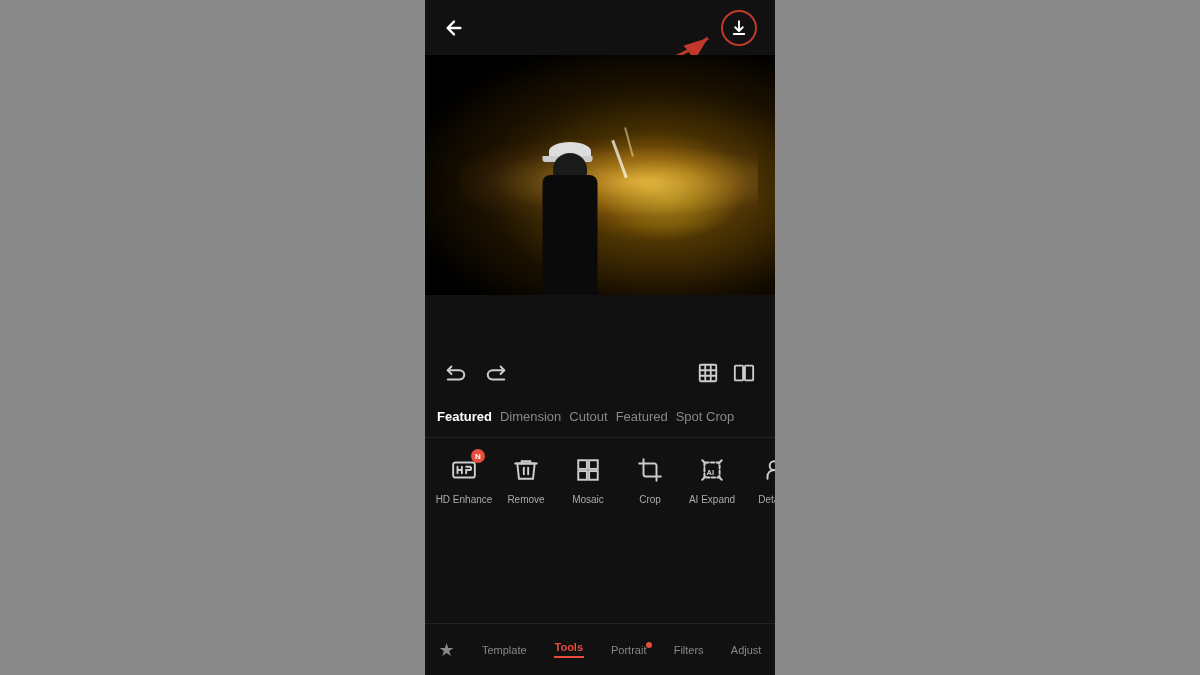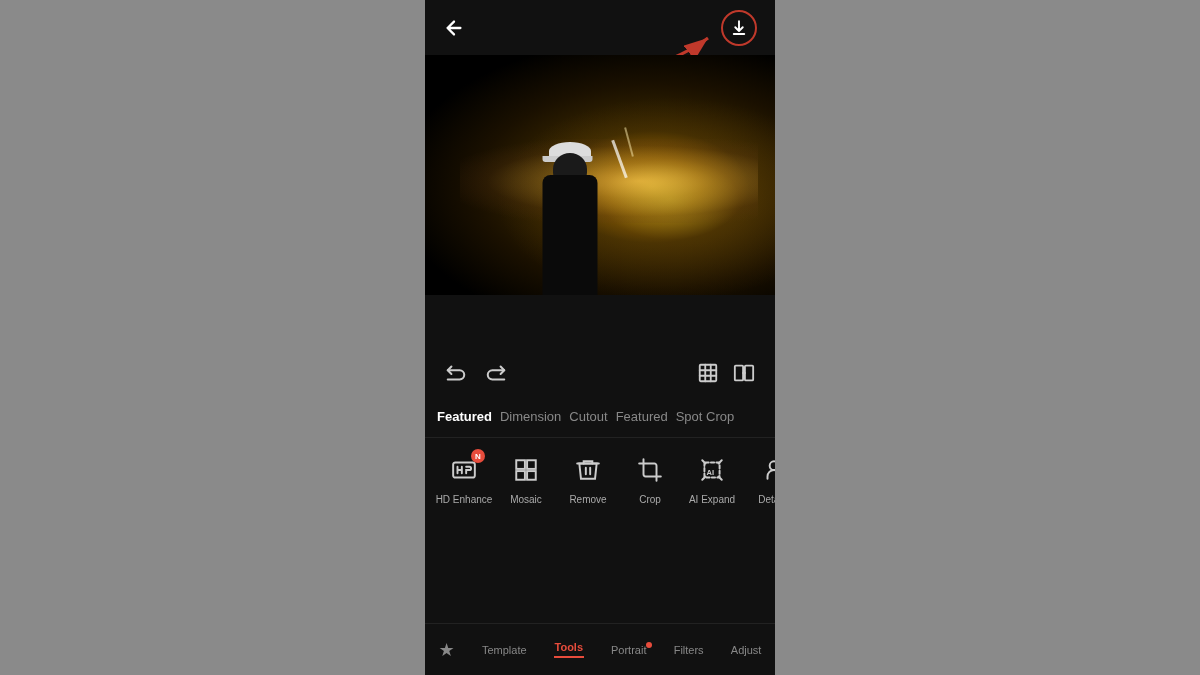--- a/index.html
+++ b/index.html
@@ -463,40 +463,40 @@
           <rect x="2" y="5" width="20" height="14" rx="2"></rect>
           <path d="M6 9v6M6 12h4M10 9v6M14 9h3a1.5 1.5 0 0 1 0 3h-3v3"></path>
         </svg>
         <div class="tool-badge">N</div>
       </div>
       <span class="tool-label">HD Enhance</span>
     </div>
 
     <div class="tool-item">
       <div class="tool-icon-wrap">
+        <svg width="26" height="26" viewBox="0 0 24 24" fill="none" stroke="#ccc" stroke-width="1.8" stroke-linecap="round">
+          <path d="M20 6H4l1.5 14h13L20 6z"></path>
+          <path d="M8 6V4h8v2"></path>
+          <path d="M10 10v6M14 10v6"></path>
+          <line x1="2" y1="6" x2="22" y2="6"></line>
+        </svg>
+      </div>
+      <span class="tool-label">Remove</span>
+    </div>
+
+    <div class="tool-item">
+      <div class="tool-icon-wrap">
         <svg width="26" height="26" viewBox="0 0 24 24" fill="none" stroke="#ccc" stroke-width="1.8">
           <rect x="3" y="3" width="8" height="8"></rect>
           <rect x="13" y="3" width="8" height="8"></rect>
           <rect x="3" y="13" width="8" height="8"></rect>
           <rect x="13" y="13" width="8" height="8"></rect>
         </svg>
       </div>
       <span class="tool-label">Mosaic</span>
-    </div>
-
-    <div class="tool-item">
-      <div class="tool-icon-wrap">
-        <svg width="26" height="26" viewBox="0 0 24 24" fill="none" stroke="#ccc" stroke-width="1.8" stroke-linecap="round">
-          <path d="M20 6H4l1.5 14h13L20 6z"></path>
-          <path d="M8 6V4h8v2"></path>
-          <path d="M10 10v6M14 10v6"></path>
-          <line x1="2" y1="6" x2="22" y2="6"></line>
-        </svg>
-      </div>
-      <span class="tool-label">Remove</span>
     </div>
 
     <div class="tool-item">
       <div class="tool-icon-wrap">
         <svg width="26" height="26" viewBox="0 0 24 24" fill="none" stroke="#ccc" stroke-width="1.8" stroke-linecap="round">
           <path d="M6 2v14a2 2 0 0 0 2 2h14"></path>
           <path d="M18 22V8a2 2 0 0 0-2-2H2"></path>
         </svg>
       </div>
       <span class="tool-label">Crop</span>

